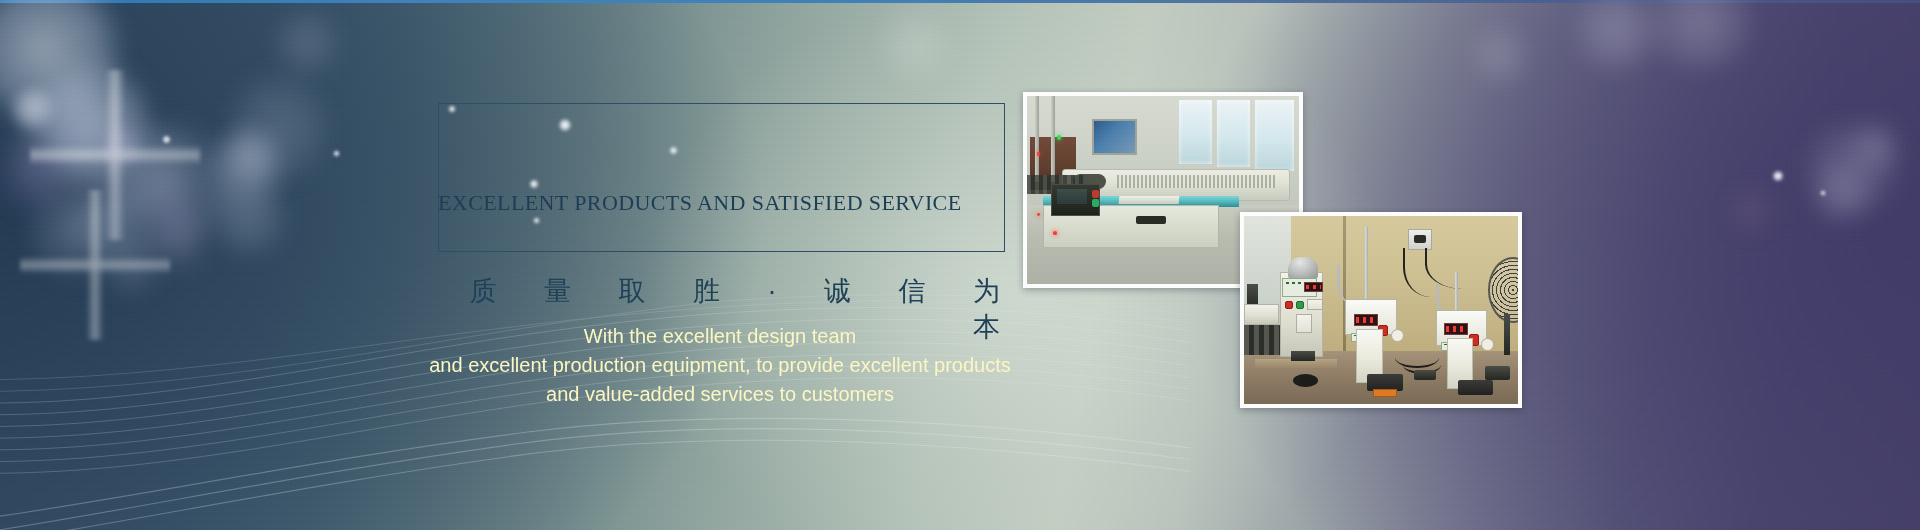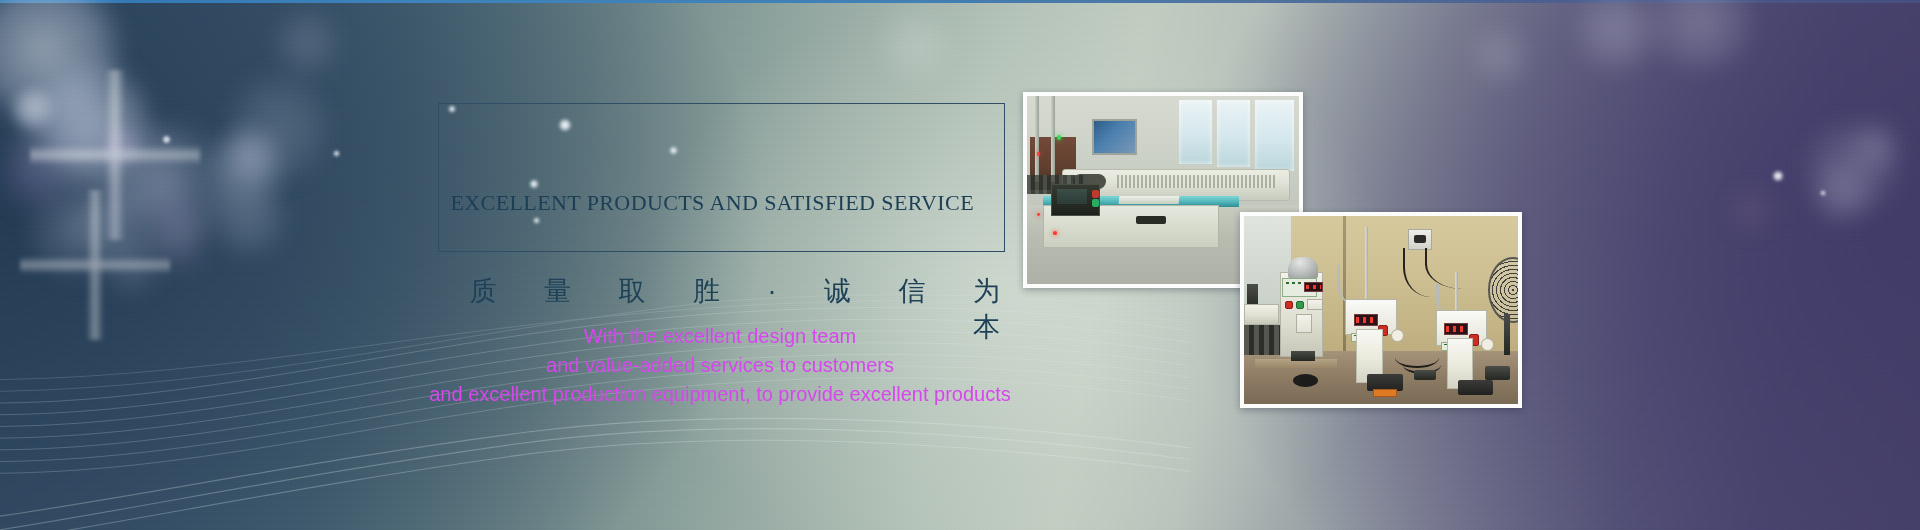--- a/index.html
+++ b/index.html
@@ -92,40 +92,40 @@
     position:absolute;left:438px;top:136px;width:567px;
     text-align:center;
     font-size:29px;letter-spacing:1.5px;
     color:#1f4257;
     font-family:"Liberation Sans","DejaVu Sans",sans-serif;
     font-weight:400;
     text-shadow:0 1px 1px rgba(255,255,255,.25);
   }
   .headline-en{
     position:absolute;left:438px;top:190px;width:536px;
-    text-align:right;
+    text-align:left;
     font-family:"Liberation Serif","DejaVu Serif",serif;
     font-size:22px;letter-spacing:.4px;
     color:#1b3d55;
   }
   .slogan-cn{
     position:absolute;left:420px;top:273px;width:600px;
     text-align:right;
     font-size:27px;
     letter-spacing:20px;
     text-indent:20px;
     color:#1d4056;
     font-weight:400;
   }
   .paragraph-en{
     position:absolute;left:330px;top:322px;width:780px;
     text-align:center;
     font-size:20px;
     line-height:29px;
-    color:#d946ef;
+    color:#fef9c3;
     font-weight:400;
   }
   .paragraph-en .ln{display:block;white-space:nowrap;}
 
   
   .photo{
     position:absolute;
     border:4px solid #ffffff;
     box-sizing:border-box;
     overflow:hidden;
@@ -300,22 +300,22 @@
 
   <div class="headline-box"></div>
 
 
   <div class="headline-en">EXCELLENT PRODUCTS AND SATISFIED SERVICE</div>
 
   <div class="slogan-cn">质 量 取 胜 · 诚 信 为 本</div>
 
   <div class="paragraph-en">
     <span class="ln">With the excellent design team</span>
+    <span class="ln">and excellent production equipment, to provide excellent products</span>
     <span class="ln">and value-added services to customers</span>
-    <span class="ln">and excellent production equipment, to provide excellent products</span>
   </div>
 
   <div class="photo" id="photo-lab">
     <div class="scene">
       <div class="lab-wall"></div>
       <div class="lab-window lab-w1"></div>
       <div class="lab-window lab-w2"></div>
       <div class="lab-window lab-w3"></div>
       <div class="lab-floor"></div>
       <div class="lab-cabinet"></div>

